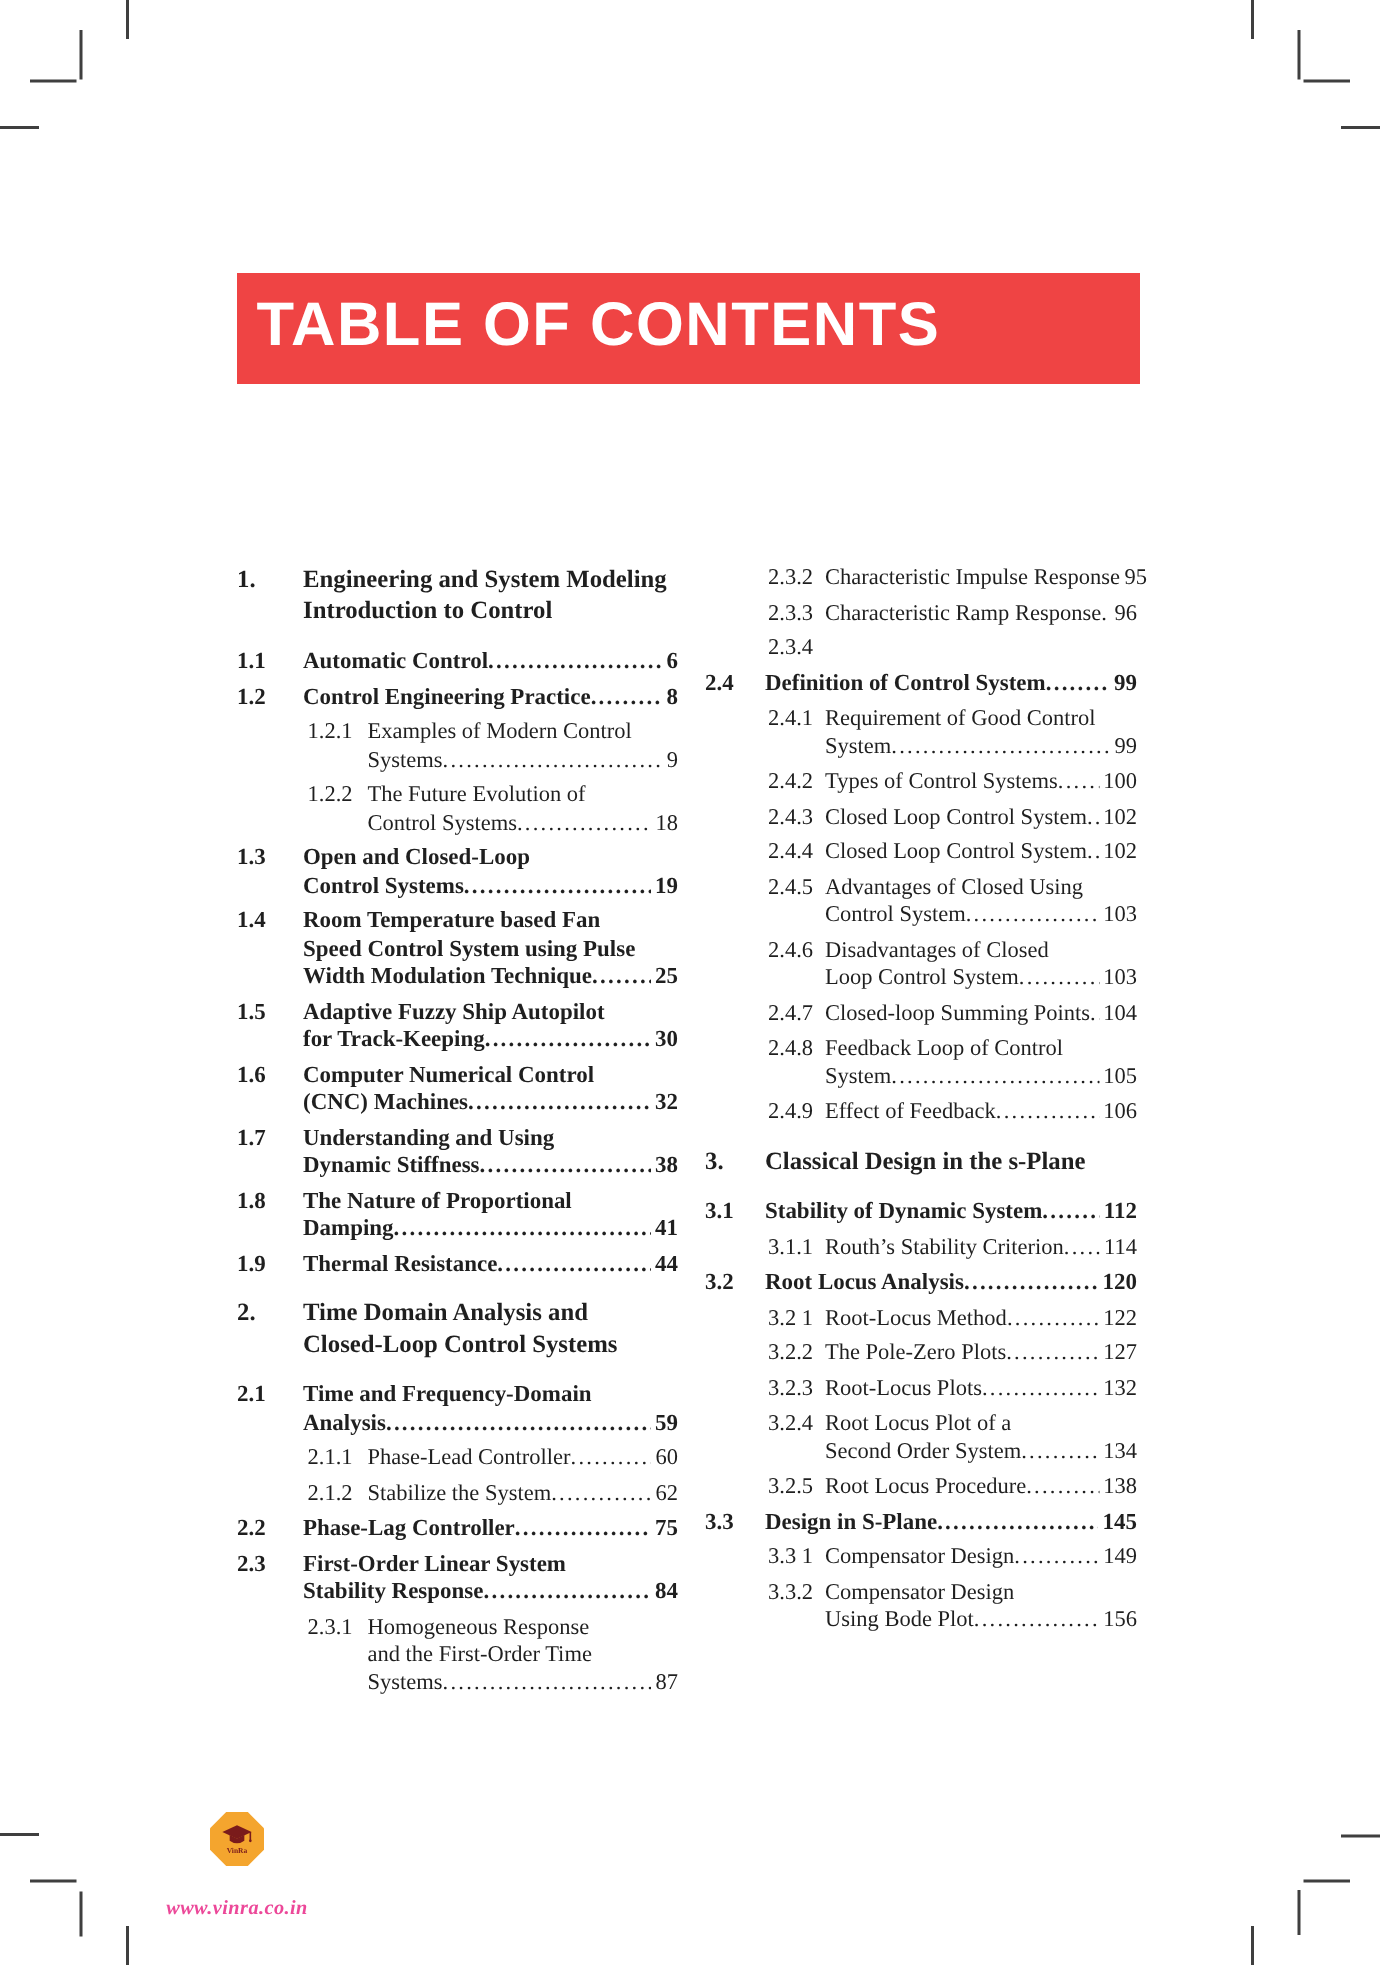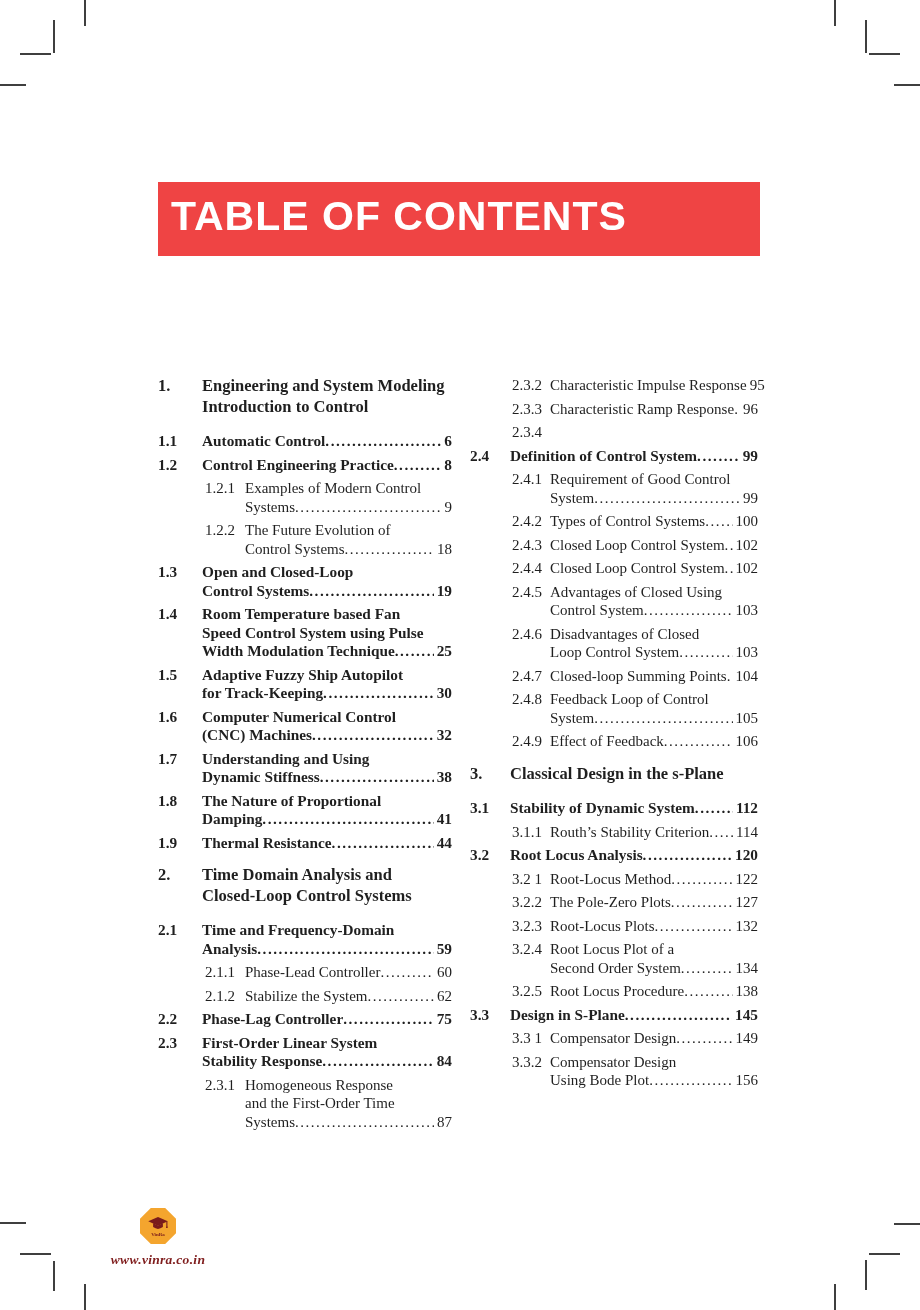--- a/index.html
+++ b/index.html
@@ -45,22 +45,22 @@
   
   .footer{position:absolute;left:110px;top:1208px;width:96px;text-align:center;}
   .logo{
     width:36px;height:36px;margin:0 auto;background:#f4a52e;
     clip-path:polygon(30% 0,70% 0,100% 30%,100% 70%,70% 100%,30% 100%,0 70%,0 30%);
     display:flex;flex-direction:column;align-items:center;justify-content:center;
   }
   .logo svg{width:22px;height:16px;display:block;}
   .logo .logo-text{font-size:5px;line-height:5px;color:#7a1b1b;font-weight:700;font-family:"Liberation Serif",serif;}
   .site-url{
-    margin-top:8px;font-size:13.5px;font-weight:700;font-style:italic;
-    color:#7f1d1d;font-family:"Liberation Serif", serif;letter-spacing:0.3px;white-space:nowrap;
+    margin-top:20px;font-size:13.5px;font-weight:700;font-style:italic;
+    color:#ec4899;font-family:"Liberation Serif", serif;letter-spacing:0.3px;white-space:nowrap;
   }
 </style>
 </head>
 <body>
 
 <div class="crop v" style="left:84px;top:0;height:26px;"></div>
 <div class="crop v" style="left:53px;top:20px;height:33px;"></div>
 <div class="crop h" style="left:20px;top:53px;width:31px;"></div>
 <div class="crop h" style="left:0;top:84px;width:26px;"></div>
 

